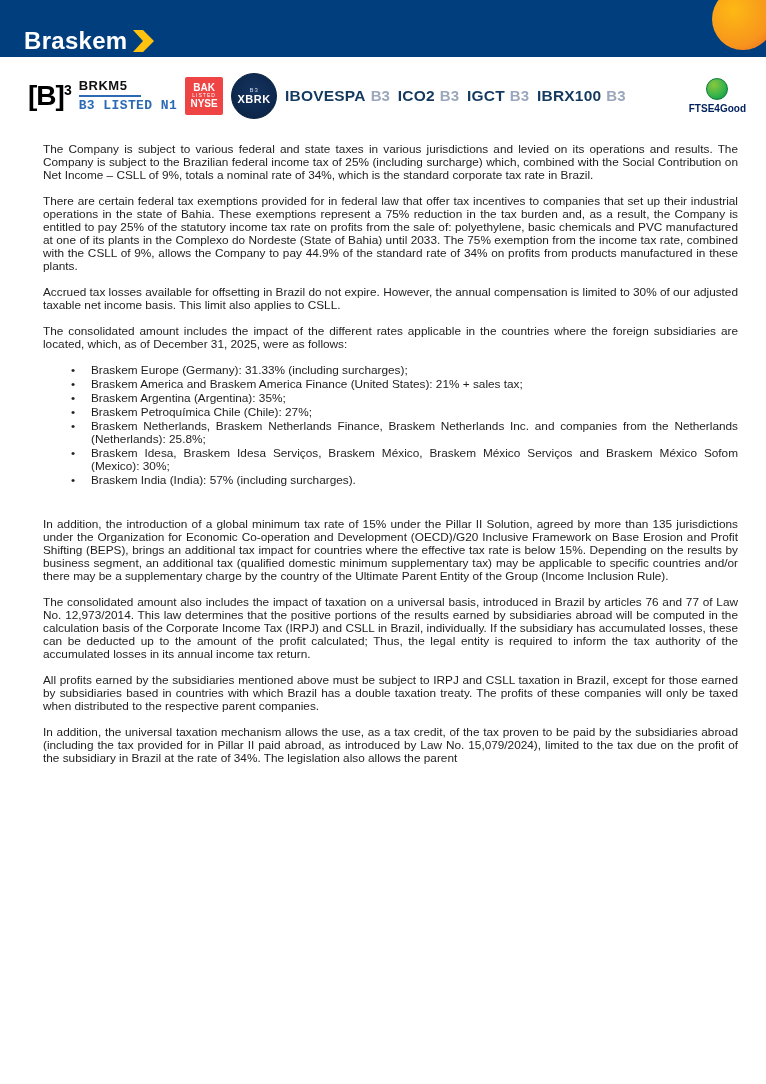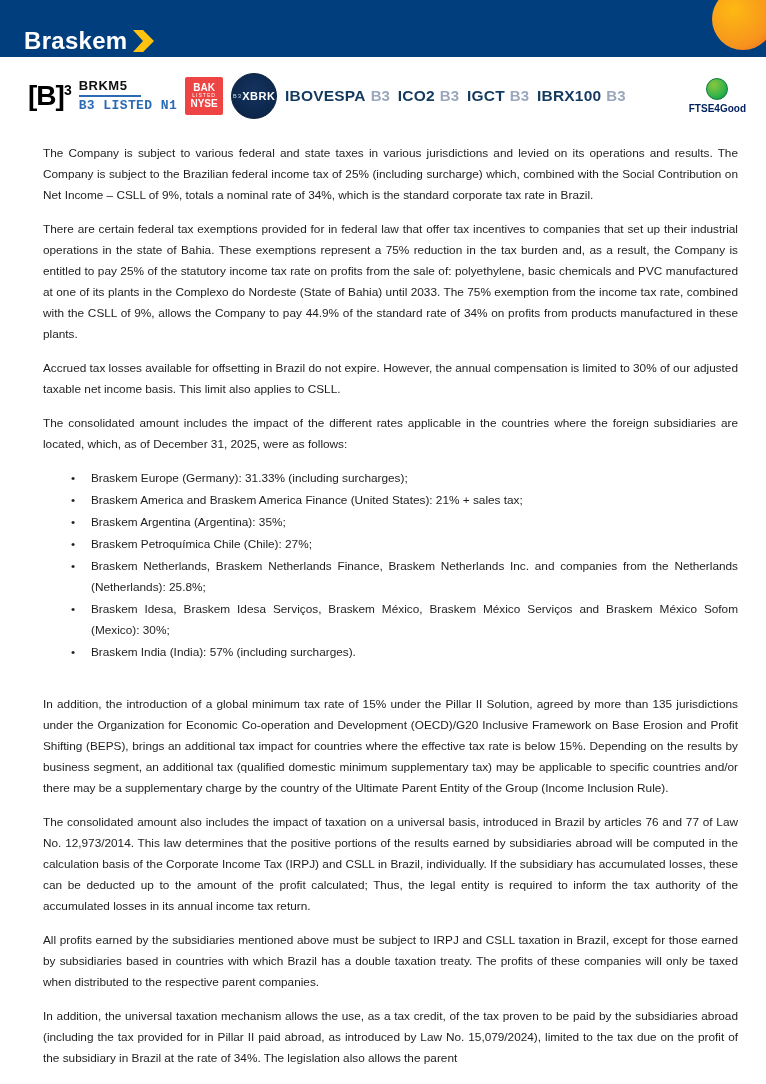--- a/index.html
+++ b/index.html
@@ -62,21 +62,21 @@
     display: flex; flex-direction: column; align-items: center; justify-content: center;
     border-radius: 2px; line-height: 1.05;
   }
   .nyse-badge .l1 { font-size: 10px; font-weight: 800; }
   .nyse-badge .l2 { font-size: 5px; letter-spacing: 1px; }
   .nyse-badge .l3 { font-size: 10px; font-weight: 800; }
 
   .xbrk-badge {
     width: 46px; height: 46px; border-radius: 50%;
     background: radial-gradient(circle at 50% 40%, #14335f 0%, #0c2548 80%);
-    color: #fff; display: flex; flex-direction: row; align-items: center; justify-content: center;
+    color: #fff; display: flex; flex-direction: column; align-items: center; justify-content: center;
     line-height: 1.1; border: 1px solid #0a1f3d;
   }
   .xbrk-badge .xb-top { font-size: 6px; letter-spacing: 1px; color: #cfd8e6; }
   .xbrk-badge .xb-main { font-size: 11px; font-weight: 800; letter-spacing: 0.5px; }
 
   .index-logo { white-space: nowrap; }
   .index-name { font-size: 15.5px; font-weight: 800; color: #13395E; letter-spacing: 0.2px; }
   .index-suffix { font-size: 15px; font-weight: 700; color: #9AA7BC; margin-left: 5px; }
 
   .ftse-logo { display: flex; flex-direction: column; align-items: center; margin-left: auto; }
@@ -86,21 +86,21 @@
     border: 1px solid #0a7a3c;
     margin-bottom: 3px;
   }
   .ftse-text { font-size: 10px; font-weight: 600; color: #00205B; }
 
   
   .content {
     padding: 14px 28px 0 43px;
     color: #1d1d1f;
     font-size: 11.8px;
-    line-height: 21px;
+    line-height: 13px;
   }
   .content p {
     text-align: justify;
     margin: 0 0 13px 0;
   }
   .content p.gap-above { margin-top: 31px; }
 
   ul.bullets {
     list-style: none;
     margin: 1px 0 14px 0;

